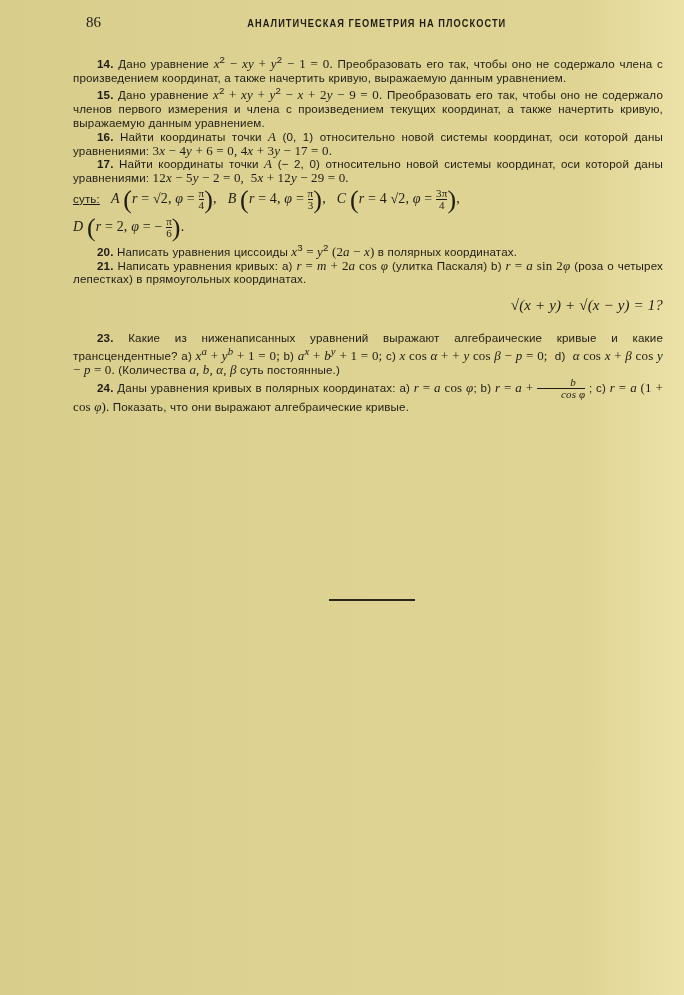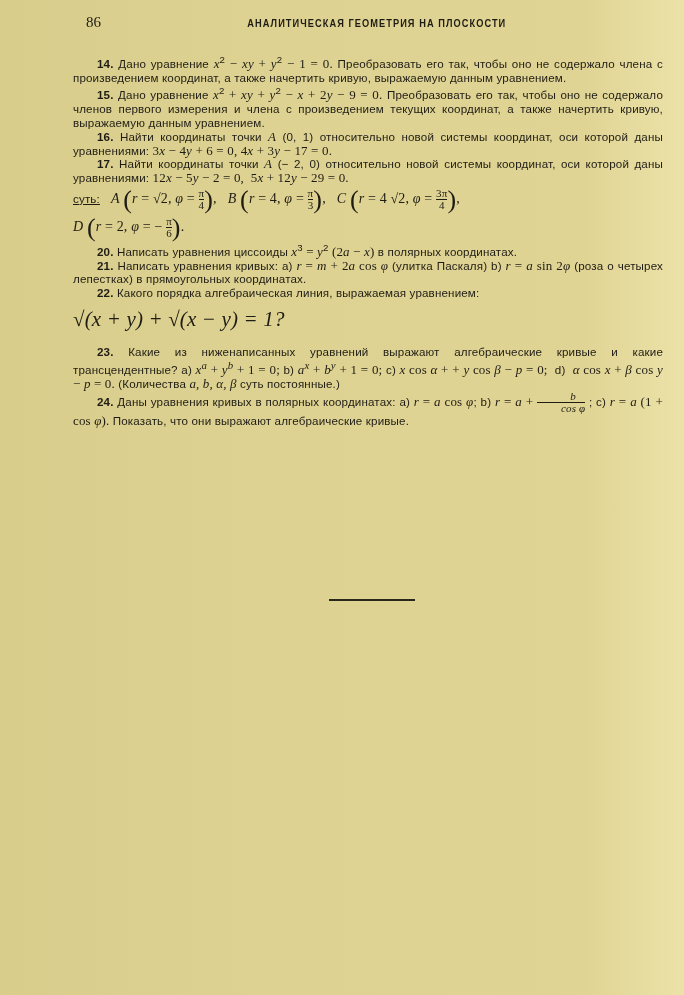--- a/index.html
+++ b/index.html
@@ -11,21 +11,21 @@
   }
   .page { position:absolute; left:0; top:0; width:684px; height:995px; }
   .header { position:absolute; top:14px; left:73px; width:590px; height:16px; }
   .page-num { position:absolute; left:0; top:0; font-size:15px; font-family:"Liberation Serif", serif;margin-left:13px; }
   .running-title { position:absolute; left:0; right:0; top:3px; text-align:center; font-size:10.5px; letter-spacing:1.2px; font-family:"Liberation Sans", sans-serif; font-weight:bold; padding-left:20px; transform:scaleX(0.88); }
   .body { position:absolute; top:53px; left:73px; width:590px; font-family:"Liberation Sans", sans-serif; font-size:11.6px; line-height:13.8px; letter-spacing:0.15px; }
   .p { text-align:justify; text-indent:24px; margin:0; }
   .p .num { font-weight:bold; }
   .math { font-family:"Liberation Serif", serif; font-style:italic; font-size:13px; }
   .mathr { font-family:"Liberation Serif", serif; font-size:13px; }
-  .centered { text-align:left; font-family:"Liberation Serif", serif; font-size:21px; font-style:italic; margin:13px 0 10px 0; height:22px; }
+  .centered { text-align:right; font-family:"Liberation Serif", serif; font-size:15px; font-style:italic; margin:13px 0 10px 0; height:22px; }
   .polar-line { font-size:14px; font-family:"Liberation Serif", serif; height:28px; line-height:28px; white-space:nowrap; }
   .polar-line .lbl { font-family:"Liberation Sans", sans-serif; font-size:11.6px;text-decoration:underline; }
   .rule { position:absolute; left:329px; top:599px; width:86px; height:2px; background:#2a261c; }
   .frac { display:inline-block; vertical-align:middle; text-align:center; font-size:11px; line-height:11px; }
   .frac span { display:block; }
   .frac .den { border-top:1px solid #1f1c14; }
   .big-paren { font-size:26px; font-style:normal; vertical-align:middle; line-height:1; }
 </style>
 </head>
 <body>
@@ -55,21 +55,20 @@
     </div>
     <div class="polar-line">
       <span><i>D</i> <span class="big-paren">(</span><i>r</i> = <span>2</span>, <i>φ</i> = <span>−</span> <span class="frac"><span>π</span><span class="den">6</span></span><span class="big-paren">)</span>.</span>
     </div>
 
 
     <p class="p"><span class="num">20.</span> Написать уравнения циссоиды <span class="math">x</span><sup>3</sup><span class="mathr"> = </span><span class="math">y</span><sup>2</sup><span class="mathr"> (2</span><span class="math">a</span><span class="mathr"> − </span><span class="math">x</span><span class="mathr">)</span> в полярных координатах.</p>
 
     <p class="p"><span class="num">21.</span> Написать уравнения кривых: a) <span class="math">r</span><span class="mathr"> = </span><span class="math">m</span><span class="mathr"> + 2</span><span class="math">a</span><span class="mathr"> cos </span><span class="math">φ</span> (улитка Паскаля) b) <span class="math">r</span><span class="mathr"> = </span><span class="math">a</span><span class="mathr"> sin 2</span><span class="math">φ</span> (роза о четырех лепестках) в прямоугольных координатах.</p>
 
-    <p class="p"><span class="num">22.</span> <span>Какого порядка алгебраическая линия, выражаемая уравнением:</span></p>
     <div class="centered">√(x + y) + √(x − y) = 1?</div>
 
     <p class="p"><span class="num">23.</span> Какие из ниженаписанных уравнений выражают алгебраические кривые и какие трансцендентные? a) <span class="math">x<sup>a</sup></span><span class="mathr"> + </span><span class="math">y<sup>b</sup></span><span class="mathr"> + 1 = 0;</span> b) <span class="math">a<sup>x</sup></span><span class="mathr"> + </span><span class="math">b<sup>y</sup></span><span class="mathr"> + 1 = 0;</span> c) <span class="math">x</span><span class="mathr"> cos </span><span class="math">α</span><span class="mathr"> + + </span><span class="math">y</span><span class="mathr"> cos </span><span class="math">β</span><span class="mathr"> − </span><span class="math">p</span><span class="mathr"> = 0;</span> &nbsp;d) &nbsp;<span class="math">α</span><span class="mathr"> cos </span><span class="math">x</span><span class="mathr"> + </span><span class="math">β</span><span class="mathr"> cos </span><span class="math">y</span><span class="mathr"> − </span><span class="math">p</span><span class="mathr"> = 0.</span> (Количества <span class="math">a, b, α, β</span> суть постоянные.)</p>
 
     <p class="p"><span class="num">24.</span> Даны уравнения кривых в полярных координатах: a) <span class="math">r</span><span class="mathr"> = </span><span class="math">a</span><span class="mathr"> cos </span><span class="math">φ</span>; b) <span class="math">r</span><span class="mathr"> = </span><span class="math">a</span><span class="mathr"> + </span><span class="frac math"><span>b</span><span class="den">cos φ</span></span> ; c) <span class="math">r</span><span class="mathr"> = </span><span class="math">a</span><span class="mathr"> (1 + cos </span><span class="math">φ</span><span class="mathr">).</span> Показать, что они выражают алгебраические кривые.</p>
 
   </div>
 
   <div class="rule"></div>
 </div>

